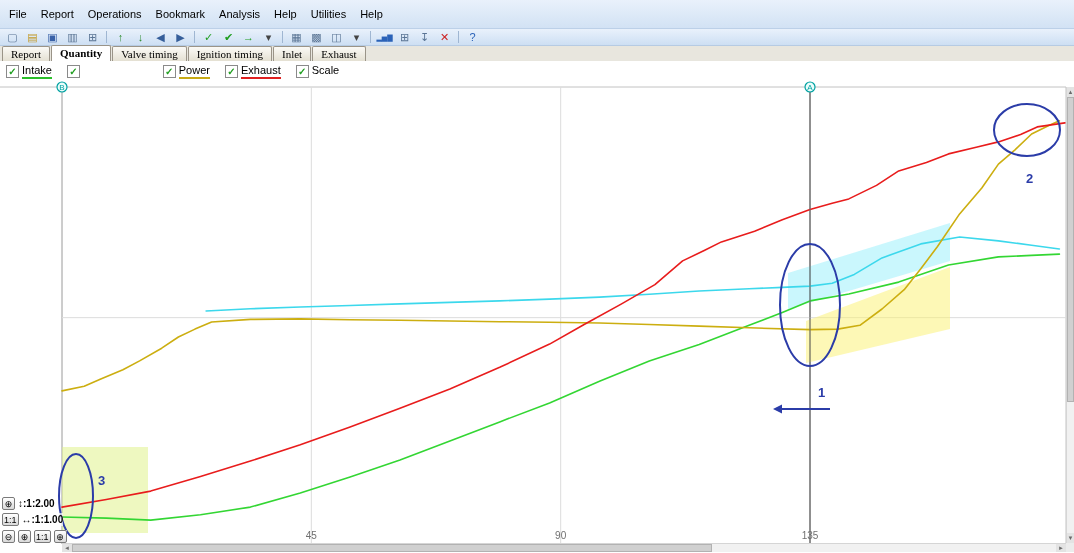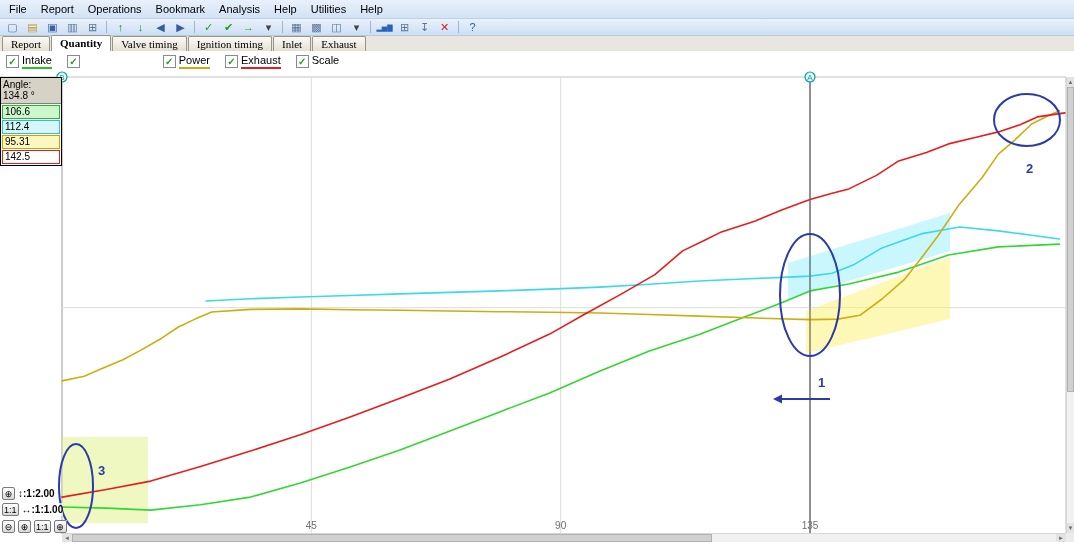--- a/index.html
+++ b/index.html
@@ -1,21 +1,21 @@
 <!DOCTYPE html>
 <html><head>
 <meta charset="utf-8">
 <style>
   html,body{margin:0;padding:0;}
   body{width:1074px;height:553px;overflow:hidden;background:#fff;
        font-family:"Liberation Sans",sans-serif;font-size:11px;color:#000;}
   .app{position:relative;width:1074px;height:553px;}
 
   
-  .menubar{height:19px;background:linear-gradient(#e9f1fb,#d2e2f4);
+  .menubar{height:29px;background:linear-gradient(#e9f1fb,#d2e2f4);
            display:flex;align-items:center;padding:0 2px;border-bottom:1px solid #bcd0e8;box-sizing:border-box;}
   .menu-item{padding:1px 7px;cursor:default;}
 
   .toolbar{height:17px;background:linear-gradient(#e9f1fb,#cddff3);
            display:flex;align-items:center;gap:1px;padding:0 3px;
            border-bottom:1px solid #b6cbe3;box-sizing:border-box;}
   .tbtn{width:17px;height:15px;display:flex;align-items:center;justify-content:center;
         border:1px solid transparent;border-radius:2px;font-size:11px;line-height:1;}
   .tsep{width:1px;height:12px;background:#9fb6d2;margin:0 3px;}
 
@@ -169,30 +169,20 @@
         <ellipse cx="810" cy="224" rx="30" ry="61" fill="none" stroke="#2b3ca8" stroke-width="2"></ellipse>
         <ellipse cx="1027" cy="49" rx="33" ry="26" fill="none" stroke="#2b3ca8" stroke-width="2"></ellipse>
         <ellipse cx="76" cy="415" rx="17" ry="42" fill="none" stroke="#2b3ca8" stroke-width="2"></ellipse>
         <text x="818" y="316" font-size="13" font-weight="bold" fill="#2b3ca8" font-family="Liberation Sans, sans-serif">1</text>
         <text x="1026" y="102" font-size="13" font-weight="bold" fill="#2b3ca8" font-family="Liberation Sans, sans-serif">2</text>
         <text x="98" y="404" font-size="13" font-weight="bold" fill="#2b3ca8" font-family="Liberation Sans, sans-serif">3</text>
         <line x1="830" y1="328" x2="780" y2="328" stroke="#2b3ca8" stroke-width="2"></line>
         <polygon points="773,328 782,323.5 782,332.5" fill="#2b3ca8"></polygon>
       </svg>
 
-    <div id="legend" class="legend">
-        <div class="legend-head">
-          <div>Angle:</div>
-          <div>134.8 °</div>
-        </div>
-        <div class="legend-row" style="border-color: rgb(43, 181, 43); background: rgb(204, 246, 204);">106.6</div>
-        <div class="legend-row" style="border-color: rgb(43, 192, 216); background: rgb(214, 246, 252);">112.4</div>
-        <div class="legend-row" style="border-color: rgb(192, 168, 0); background: rgb(252, 246, 192);">95.31</div>
-        <div class="legend-row" style="border-color: rgb(224, 32, 32); background: rgb(255, 255, 255);">142.5</div>
-      </div>
     <div id="zoomrows">
         <div class="zoomrow" style="top: 416px;">
           <div class="zbtn">⊕</div>
           <span>↕:1:2.00</span>
         </div>
         <div class="zoomrow" style="top: 432px;">
           <div class="zbtn">1:1</div>
           <span>↔:1:1.00</span>
         </div>
         <div class="zoomrow" style="top: 449px;">

